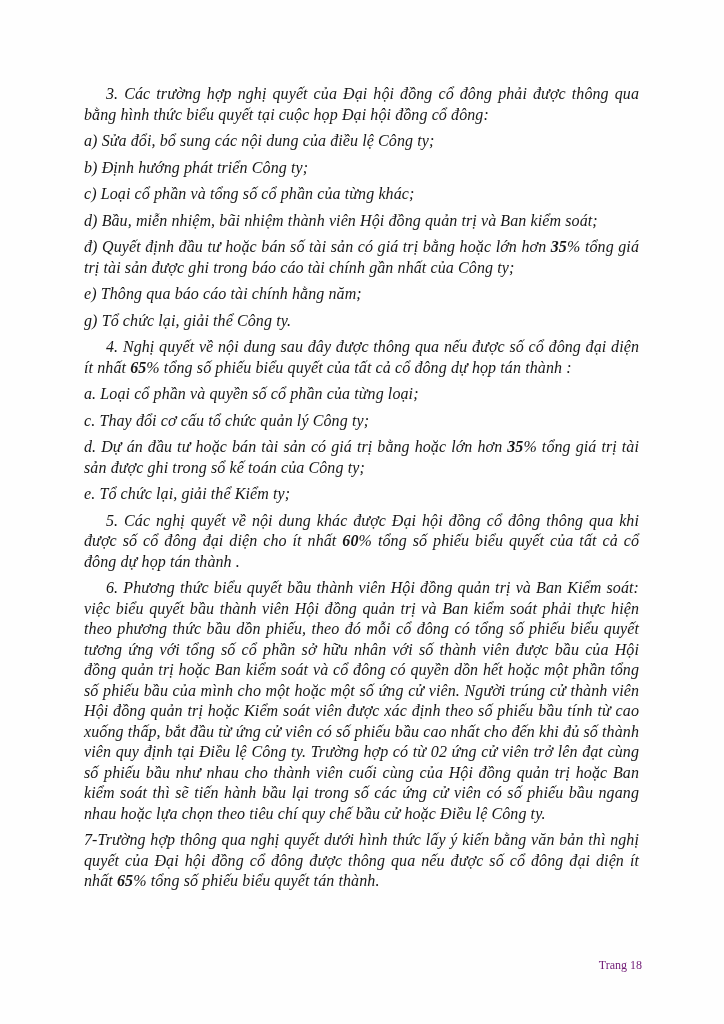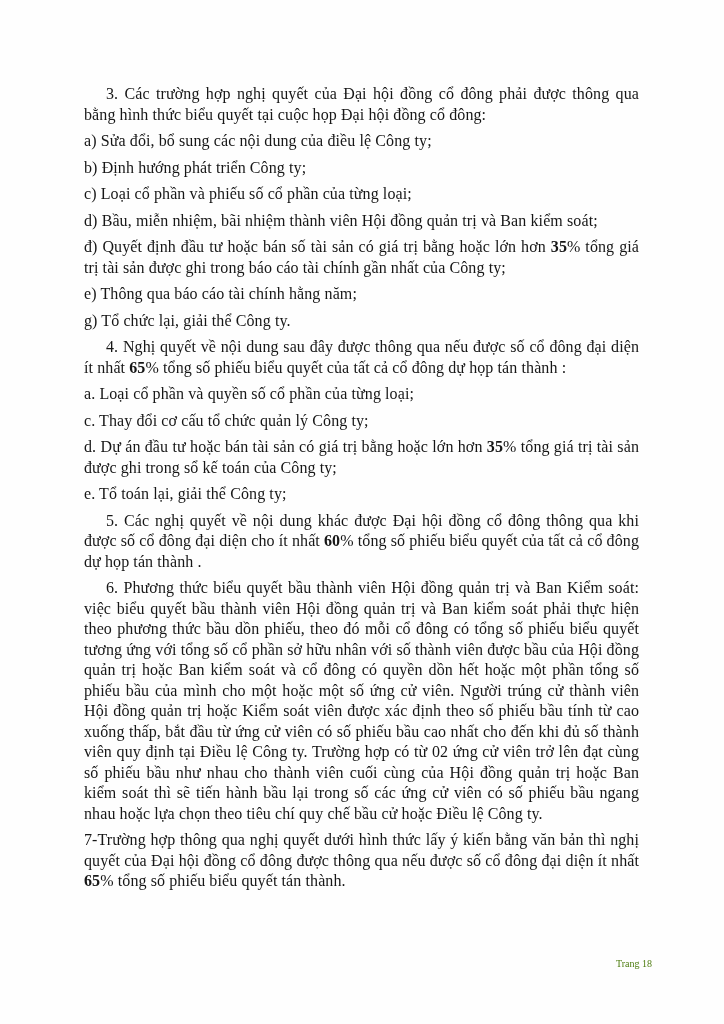--- a/index.html
+++ b/index.html
@@ -22,53 +22,54 @@
     top: 84px;
     width: 555px;
     text-align: justify;
     font-size: 16px;
     line-height: 20.5px;
     letter-spacing: 0.1px;
   }
   .para {
     margin: 0 0 6px 0;
     text-align: justify;
+    font-style: italic;
   }
   .para.indent {
     text-indent: 22px;
   }
   .para b {
     font-weight: bold;
   }
   .footer {
     position: absolute;
-    right: 72px;
+    right: 82px;
     top: 958px;
-    font-size: 10px;
-    color: #4d7c0f;
+    font-size: 12px;
+    color: #701a75;
   }
 </style>
 </head>
 <body>
 
 <div class="page">
   <div class="doc-body" id="doc-body">
       <p class="para indent"><span>3. Các trường hợp nghị quyết của Đại hội đồng cổ đông phải được thông qua bằng hình thức biểu quyết tại cuộc họp Đại hội đồng cổ đông:</span></p>
       <p class="para"><span>a) Sửa đổi, bổ sung các nội dung của điều lệ Công ty;</span></p>
       <p class="para"><span>b) Định hướng phát triển Công ty;</span></p>
-      <p class="para"><span>c) Loại cổ phần và phiếu số cổ phần của từng loại;</span></p>
+      <p class="para"><span>c) Loại cổ phần và tổng số cổ phần của từng khác;</span></p>
       <p class="para"><span>d) Bầu, miễn nhiệm, bãi nhiệm thành viên Hội đồng quản trị và Ban kiểm soát;</span></p>
       <p class="para"><span>đ) Quyết định đầu tư hoặc bán số tài sản có giá trị bằng hoặc lớn hơn </span><b>35</b><span>% tổng giá trị tài sản được ghi trong báo cáo tài chính gần nhất của Công ty;</span></p>
       <p class="para"><span>e) Thông qua báo cáo tài chính hằng năm;</span></p>
       <p class="para"><span>g) Tổ chức lại, giải thể Công ty.</span></p>
       <p class="para indent"><span>4. Nghị quyết về nội dung sau đây được thông qua nếu được số cổ đông đại diện ít nhất </span><b>65</b><span>% tổng số phiếu biểu quyết của tất cả cổ đông dự họp tán thành :</span></p>
       <p class="para"><span>a. Loại cổ phần và quyền số cổ phần của từng loại;</span></p>
       <p class="para"><span>c. Thay đổi cơ cấu tổ chức quản lý Công ty;</span></p>
       <p class="para"><span>d. Dự án đầu tư hoặc bán tài sản có giá trị bằng hoặc lớn hơn </span><b>35</b><span>% tổng giá trị tài sản được ghi trong sổ kế toán của Công ty;</span></p>
-      <p class="para"><span>e. Tổ toán lại, giải thể Công ty;</span></p>
+      <p class="para"><span>e. Tổ chức lại, giải thể Kiểm ty;</span></p>
       <p class="para indent"><span> 5. Các nghị quyết về nội dung khác được Đại hội đồng cổ đông thông qua khi được số cổ đông đại diện cho ít nhất </span><b>60</b><span>% tổng số phiếu biểu quyết của tất cả cổ đông dự họp tán thành .</span></p>
       <p class="para indent"><span>6. Phương thức biểu quyết bầu thành viên Hội đồng quản trị và Ban Kiểm soát: việc biểu quyết bầu thành viên Hội đồng quản trị và Ban kiểm soát phải thực hiện theo phương thức bầu dồn phiếu, theo đó mỗi cổ đông có tổng số phiếu biểu quyết tương ứng với tổng số cổ phần sở hữu nhân với số thành viên được bầu của Hội đồng quản trị hoặc Ban kiểm soát và cổ đông có quyền dồn hết hoặc một phần tổng số phiếu bầu của mình cho một hoặc một số ứng cử viên. Người trúng cử thành viên Hội đồng quản trị hoặc Kiểm soát viên được xác định theo số phiếu bầu tính từ cao xuống thấp, bắt đầu từ ứng cử viên có số phiếu bầu cao nhất cho đến khi đủ số thành viên quy định tại Điều lệ Công ty. Trường hợp có từ 02 ứng cử viên trở lên đạt cùng số phiếu bầu như nhau cho thành viên cuối cùng của Hội đồng quản trị hoặc Ban kiểm soát thì sẽ tiến hành bầu lại trong số các ứng cử viên có số phiếu bầu ngang nhau hoặc lựa chọn theo tiêu chí quy chế bầu cử hoặc Điều lệ Công ty.</span></p>
       <p class="para"><span>7-Trường hợp thông qua nghị quyết dưới hình thức lấy ý kiến bằng văn bản thì nghị quyết của Đại hội đồng cổ đông được thông qua nếu được số cổ đông đại diện ít nhất </span><b>65</b><span>% tổng số phiếu biểu quyết tán thành.</span></p>
     </div>
   <div class="footer">
     <span>Trang 18</span>
   </div>
 </div>
 
 </body></html>

